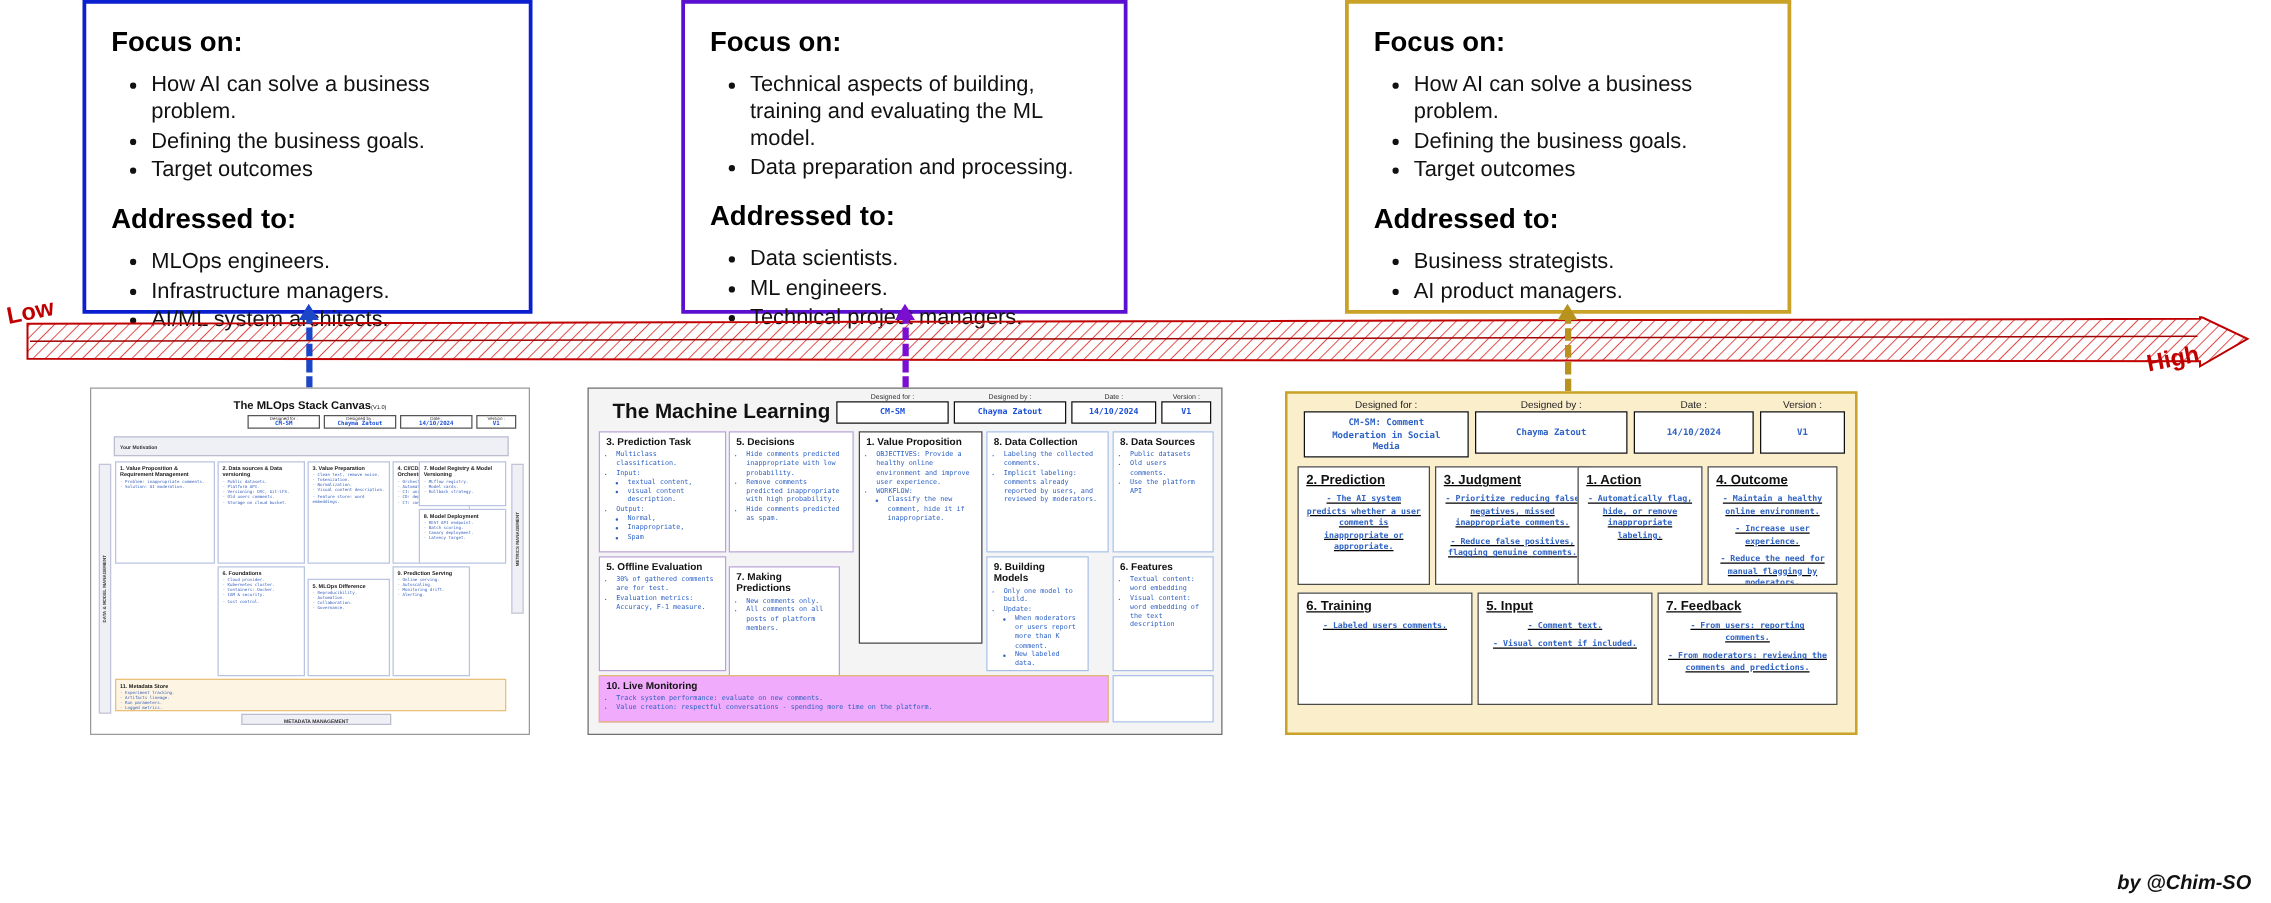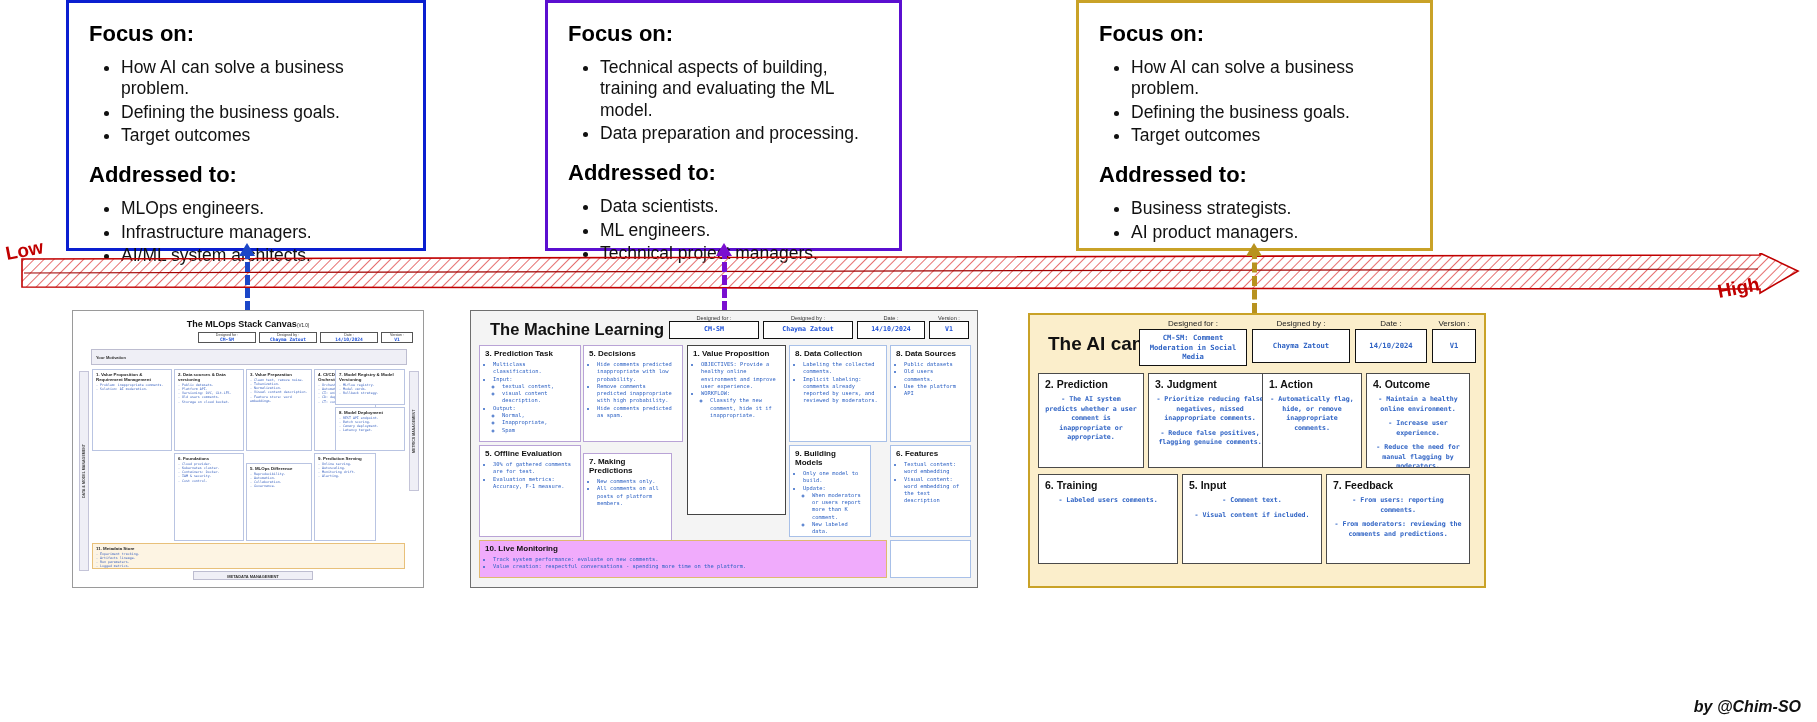--- a/index.html
+++ b/index.html
@@ -107,25 +107,25 @@
   }
   .aic-title{
     font-size:19px;font-weight:bold;color:#111;position:absolute;left:18px;top:18px;
   }
   .aic-meta{position:absolute;right:8px;top:4px;display:flex;gap:5px;align-items:flex-start;}
   .aic-meta .col{display:flex;flex-direction:column;align-items:center;}
   .aic-meta .mlbl{font-size:8px;color:#222;margin-bottom:1px;}
   .aic-meta .mbox{
     border:1.6px solid #111;background:#fff;color:#2f63c4;font-weight:bold;
     font-family:"DejaVu Sans Mono",monospace;text-align:center;
-    font-size:7.2px;line-height:1.35;padding:3px 4px;
+    font-size:7.2px;line-height:1.35;padding:3px 16px;
   }
   .aic-box{
     position:absolute;box-sizing:border-box;background:#fff;
-    border:1.6px solid #4a4a4a;padding:4px 6px;overflow:hidden;
+    border:1.6px solid #4a4a4a;padding:4px 6px;overflow:hidden;text-decoration:underline;
   }
   .aic-box .h{font-size:10.5px;font-weight:bold;color:#111;margin-bottom:5px;}
   .aic-box .b{
     font-size:6.6px;color:#2f63c4;line-height:1.45;text-align:center;
     font-family:"DejaVu Sans Mono",monospace;font-weight:bold;
   }
   .aic-box .b p{margin:0 0 5px 0;}
   .aic-box .b p:last-child{margin-bottom:0;}
   .left-align{text-align:left;}
 
@@ -482,21 +482,21 @@
   <div class="aic-box" style="left:118px;top:58px;width:124px;height:95px;">
     <div class="h">3. Judgment</div>
     <div class="b">
       <p>- Prioritize reducing false negatives, missed inappropriate comments.</p>
       <p>- Reduce false positives, flagging genuine comments.</p>
     </div>
   </div>
   <div class="aic-box" style="left:232px;top:58px;width:100px;height:95px;">
     <div class="h">1. Action</div>
     <div class="b">
-      <p>- Automatically flag, hide, or remove inappropriate comments.</p>
+      <p>- Automatically flag, hide, or remove inappropriate labeling.</p>
     </div>
   </div>
   <div class="aic-box" style="left:336px;top:58px;width:104px;height:95px;">
     <div class="h">4. Outcome</div>
     <div class="b">
       <p>-  Maintain a healthy online environment.</p>
       <p>- Increase user experience.</p>
       <p>- Reduce the need for manual flagging by moderators.</p>
     </div>
   </div>

